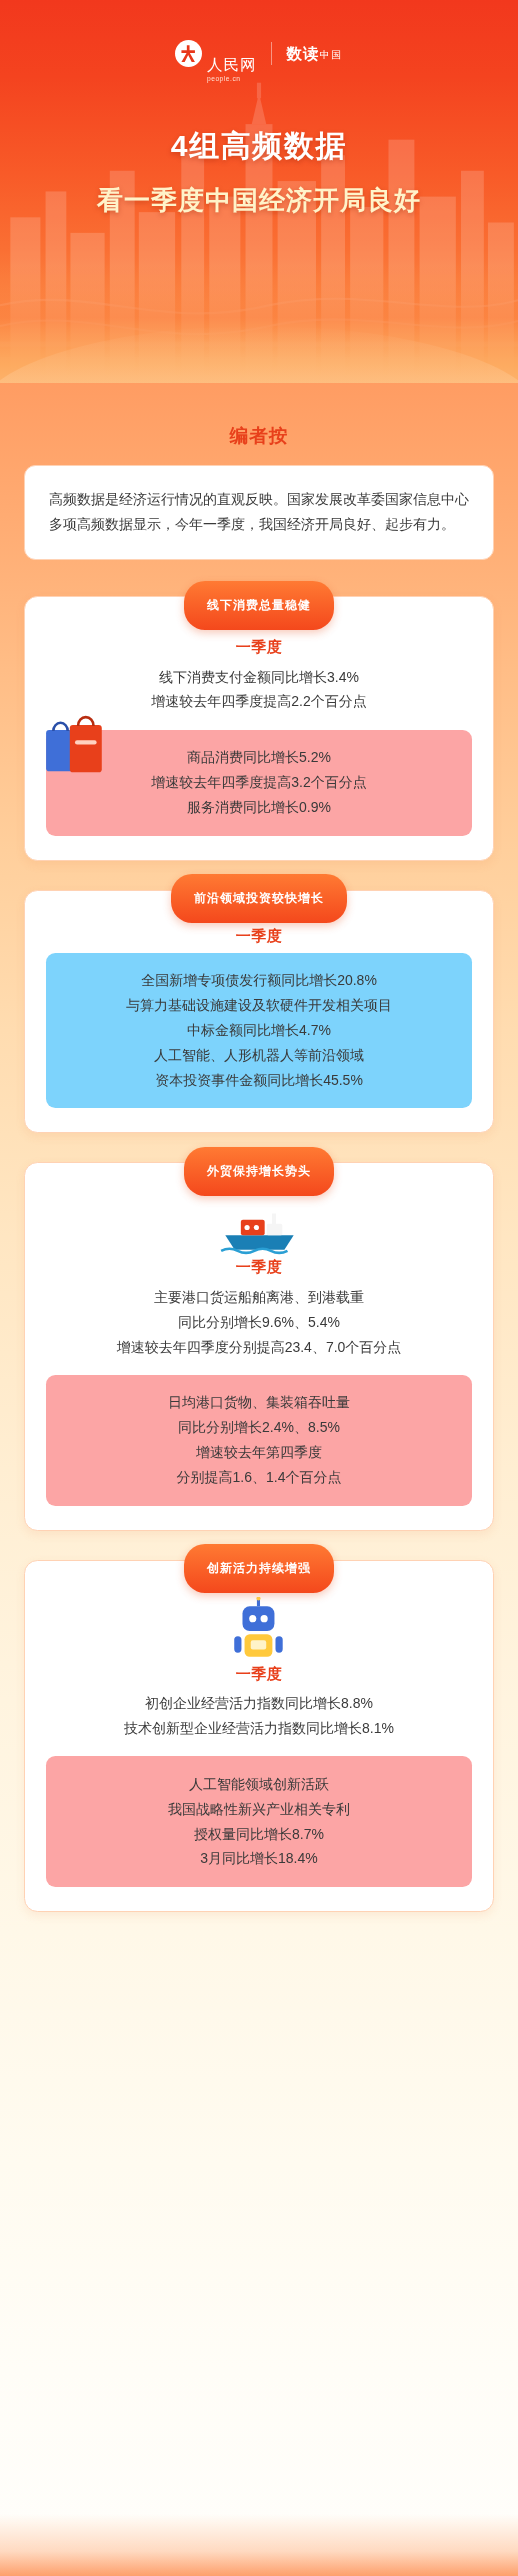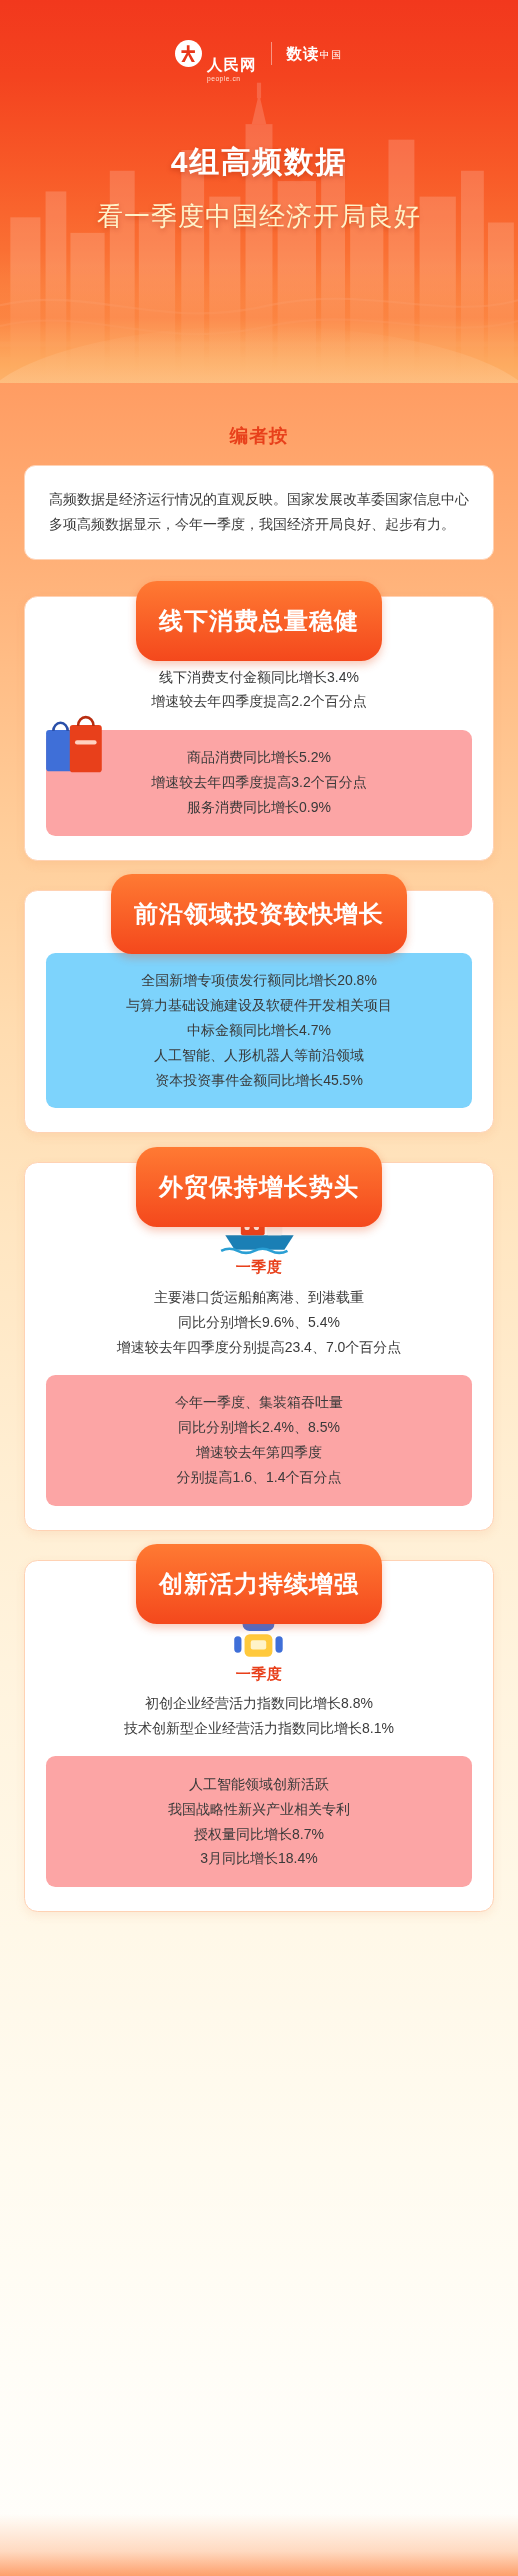--- a/index.html
+++ b/index.html
@@ -61,44 +61,44 @@
     flex: none;
   }
   .logo-mark::before {
     content: "";
     position: absolute; left: 6.7px; top: 5.2px;
     width: 13.5px; height: 16.6px;
     background: #e8371a;
     clip-path: polygon(40% 0%, 60% 0%, 60% 30%, 100% 30%, 100% 46%, 62% 46%, 100% 100%, 76% 100%, 50% 58%, 24% 100%, 0% 100%, 38% 46%, 0% 46%, 0% 30%, 40% 30%);
   }
   .logo-text-people { display: flex; flex-direction: column; line-height: 1; }
-  .logo-cn { font-size: 15.5px; font-weight: bold; color: #fff; letter-spacing: 1px; margin-top: 32px; }
+  .logo-cn { font-size: 15.5px; font-weight: normal; color: #fff; letter-spacing: 1px; margin-top: 32px; }
   .logo-en { font-size: 6.7px; color: #ffe0d2; letter-spacing: 0.5px; margin-top: 3.1px; }
   .logo-sep { width: 1px; height: 23px; background: rgba(255,255,255,0.45); }
   .logo-shudu { display: flex; align-items: center; line-height: 1; }
   .shudu-top { font-size: 15.5px; font-weight: bold; color: #fff; letter-spacing: 1px; }
   .shudu-bot { font-size: 9.8px; color: #fff; letter-spacing: 2.1px; margin-top: 3px; }
 
   .hero-title {
     position: relative;
     z-index: 5;
     text-align: center;
-    margin-top: 60px;
+    margin-top: 44px;
   }
   .hero-title .l1 {
     font-size: 30px;
     font-weight: bold;
     color: #ffffff;
     letter-spacing: 1.6px;
     text-shadow: 0 1.6px 5.2px rgba(140,25,0,0.35);
   }
   .hero-title .l2 {
     margin-top: 15.5px;
     font-size: 26px;
-    font-weight: normal;
+    font-weight: bold;
     color: #fff3c9;
     letter-spacing: 1px;
     text-shadow: 0 1.6px 5.2px rgba(140,25,0,0.35);
   }
 
   
   .content { position: relative; z-index: 6; padding: 0 24px 0 24px; }
 
   .card {
     position: relative;
@@ -112,24 +112,24 @@
   }
   .card.first { margin-top: 36px; padding-top: 41px; }
 
   .pill {
     position: absolute;
     left: 50%;
     transform: translateX(-50%);
     top: -16.6px;
     background: linear-gradient(180deg, #ff7a33 0%, #f4481c 100%);
     color: #fff;
-    font-size: 24px;
+    font-size: 12px;
     font-weight: bold;
     letter-spacing: 1px;
-    padding: 24px 23px;
+    padding: 16px 23px;
     border-radius: 21px;
     box-shadow: 0 3.1px 8.3px rgba(233,80,30,0.30);
     white-space: nowrap;
   }
 
   .editor-title {
     font-size: 18.7px;
     font-weight: bold;
     color: #e8401b;
     letter-spacing: 1px;
@@ -304,21 +304,21 @@
         <rect x="104" y="28" width="8" height="22" fill="#f5f5f5"></rect>
         <circle cx="56" cy="55" r="5" fill="#fff"></circle>
         <circle cx="74" cy="55" r="5" fill="#fff"></circle>
         <path d="M6,100 q16,-8 32,0 t32,0 t32,0 t32,0" stroke="#2a9fd4" stroke-width="5" fill="none"></path>
       </svg>
       <div class="quarter-tag">一季度</div>
       <div class="line">主要港口货运船舶离港、到港载重</div>
       <div class="line">同比分别增长9.6%、5.4%</div>
       <div class="line">增速较去年四季度分别提高23.4、7.0个百分点</div>
       <div class="subbox">
-        <div class="line">今年一季度、集装箱吞吐量</div>
+        <div class="line">日均港口货物、集装箱吞吐量</div>
         <div class="line">同比分别增长2.4%、8.5%</div>
         <div class="line">增速较去年第四季度</div>
         <div class="line">分别提高1.6、1.4个百分点</div>
       </div>
     </div>
 
     <div class="card">
       <div class="pill">创新活力持续增强</div>
       <svg class="robot-ill" viewBox="0 0 110 128">
         <rect x="22" y="18" width="62" height="48" rx="14" fill="#3f6fd8"></rect>

